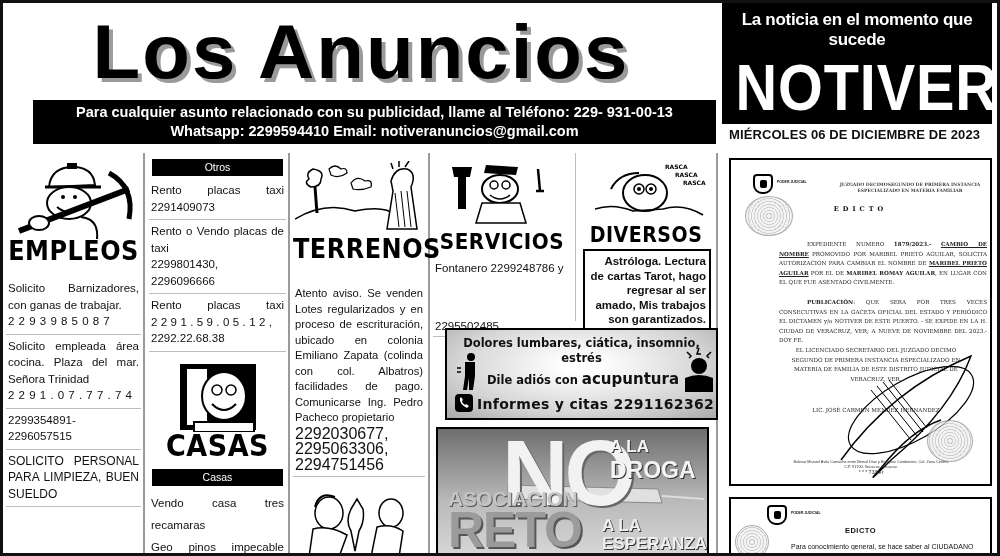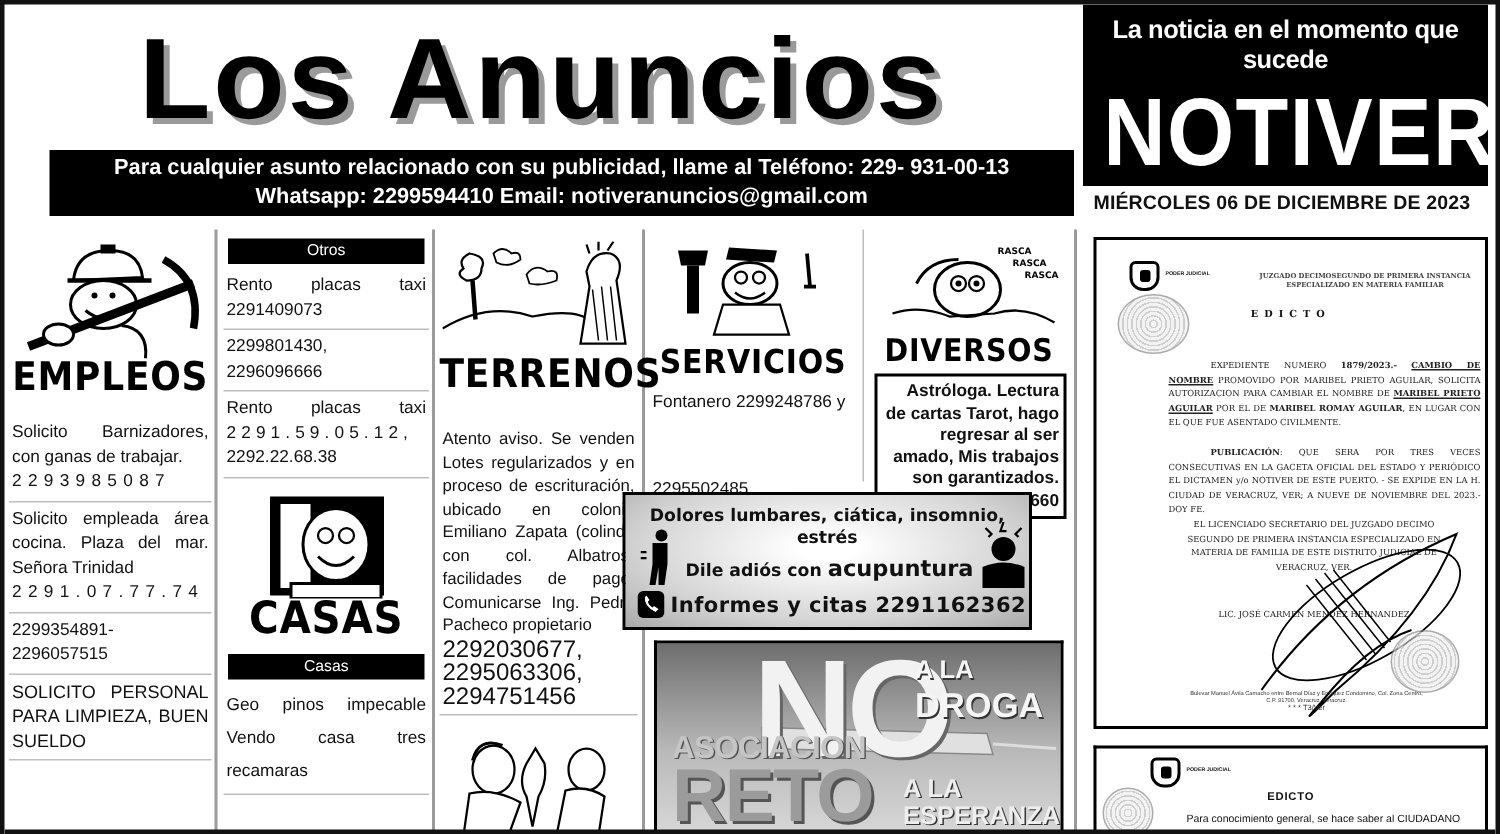--- a/index.html
+++ b/index.html
@@ -35,21 +35,21 @@
   .section-head { background: #000; color: #fff; font-size: 10.5px; text-align: center; height: 17px; line-height: 17px; margin: 6px 3px 3px; }
 
   .cartoon-title { font-family: "DejaVu Sans", sans-serif; font-weight: 900; font-size: 24px; letter-spacing: 0.5px; text-align: center; color: #000; transform: scaleY(1.1); }
   .cartoon { position: relative; margin: 0 auto; }
   .cartoon svg { display: block; }
 
   
   .astro-box { border: 2px solid #000; font-weight: bold; font-size: 11.5px; line-height: 14.5px; text-align: right; padding: 3px 3px; width: 128px; }
 
   
-  .acu { position: absolute; left: 412px; top: 325px; width: 273px; height: 92px; border: 2px solid #000;
+  .acu { position: absolute; left: 442px; top: 325px; width: 273px; height: 92px; border: 2px solid #000;
     background: radial-gradient(ellipse at 50% 40%, #ffffff 10%, #d4d4d4 65%, #a9a9a9 100%); }
   .acu-l1 { position: absolute; left: 0; right: 0; top: 6px; text-align: center; font-family: "DejaVu Sans", sans-serif; font-size: 11.5px; font-weight: 600; color: #111; }
   .acu-l2 { position: absolute; left: 0; right: 0; top: 21px; text-align: center; font-family: "DejaVu Sans", sans-serif; font-size: 11.5px; font-weight: 600; }
   .acu-l3 { position: absolute; left: 40px; top: 40px; font-family: "DejaVu Sans", sans-serif; font-size: 11.5px; font-weight: 600; }
   .acu-l3 b { font-size: 15px; font-weight: 800; }
   .acu-l4 { position: absolute; left: 30px; top: 66px; font-family: "DejaVu Sans", sans-serif; font-size: 14px; font-weight: 800; letter-spacing: 0.3px; }
 
   
   .drug { position: absolute; left: 433px; top: 424px; width: 273px; height: 132px; border: 2px solid #000; border-bottom: none;
     background: linear-gradient(180deg, #6e6e6e 0%, #b9b9b9 55%, #d9d9d9 100%); overflow: hidden; }
@@ -141,20 +141,21 @@
 
 </div>
 
 <div class="col col2">
   <div class="section-head">Otros</div>
   <div class="ad-item">
     <div class="ad-text" style="text-align-last:justify">Rento placas taxi</div>
     <div class="ad-text">2291409073</div>
   </div>
   <div class="ad-item">
+    <div class="ad-text">Rento o Vendo placas de taxi</div>
     <div class="ad-text">2299801430, 2296096666</div>
   </div>
   <div class="ad-item">
     <div class="ad-text" style="text-align-last:justify">Rento placas taxi</div>
     <div class="ad-text spaced" style="letter-spacing:3.4px">2291.59.05.12,</div>
     <div class="ad-text">2292.22.68.38</div>
   </div>
   <div class="cartoon" style="width:100px;height:70px;margin-top:10px">
     <svg width="100" height="70" viewBox="0 0 100 70">
       <rect x="12" y="2" width="76" height="66" fill="#000"></rect>
@@ -162,22 +163,22 @@
       <ellipse cx="56" cy="34" rx="22" ry="24" fill="#fff" stroke="#000" stroke-width="2"></ellipse>
       <circle cx="49" cy="28" r="5" fill="#fff" stroke="#000" stroke-width="1.5"></circle>
       <circle cx="63" cy="28" r="5" fill="#fff" stroke="#000" stroke-width="1.5"></circle>
       <path d="M44 42 Q56 54 68 42" fill="#fff" stroke="#000" stroke-width="2"></path>
       <rect x="26" y="60" width="60" height="10" fill="#fff" stroke="#000" stroke-width="2"></rect>
     </svg>
   </div>
   <div class="cartoon-title" style="font-size:27px;margin-top:-2px">CASAS</div>
   <div class="section-head" style="margin-top:8px">Casas</div>
   <div class="ad-item">
+    <div class="ad-text" style="line-height:22px">Vendo casa tres recamaras</div>
     <div class="ad-text" style="line-height:22px;text-align-last:justify">Geo pinos impecable</div>
-    <div class="ad-text" style="line-height:22px">Vendo casa tres recamaras</div>
 
   </div>
 
 </div>
 
 <div class="col col3">
   <div class="cartoon" style="width:128px;height:70px;margin-top:8px">
     <svg width="128" height="70" viewBox="0 0 128 70">
       <path d="M18 8 Q10 12 14 18 Q8 22 16 26 Q26 26 26 18 Q30 10 18 8 Z" fill="#fff" stroke="#000" stroke-width="1.5"></path>
       <path d="M20 26 L22 52" stroke="#000" stroke-width="3"></path>

